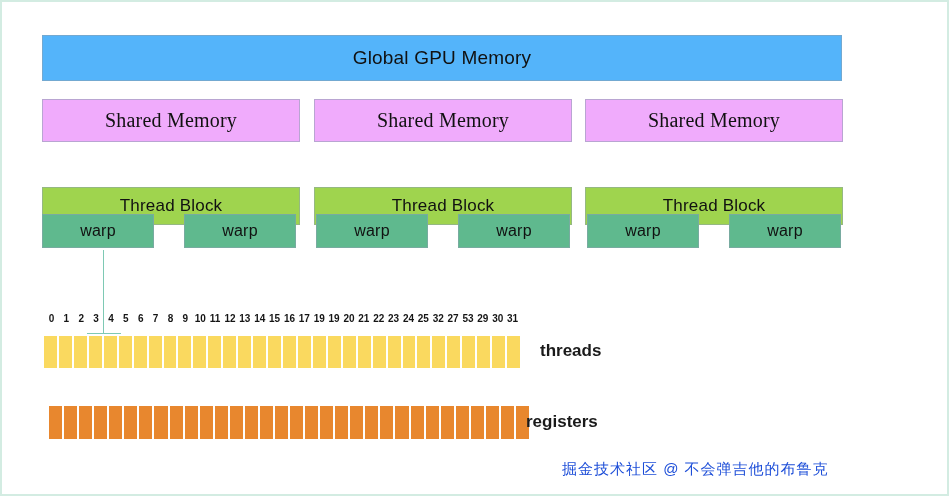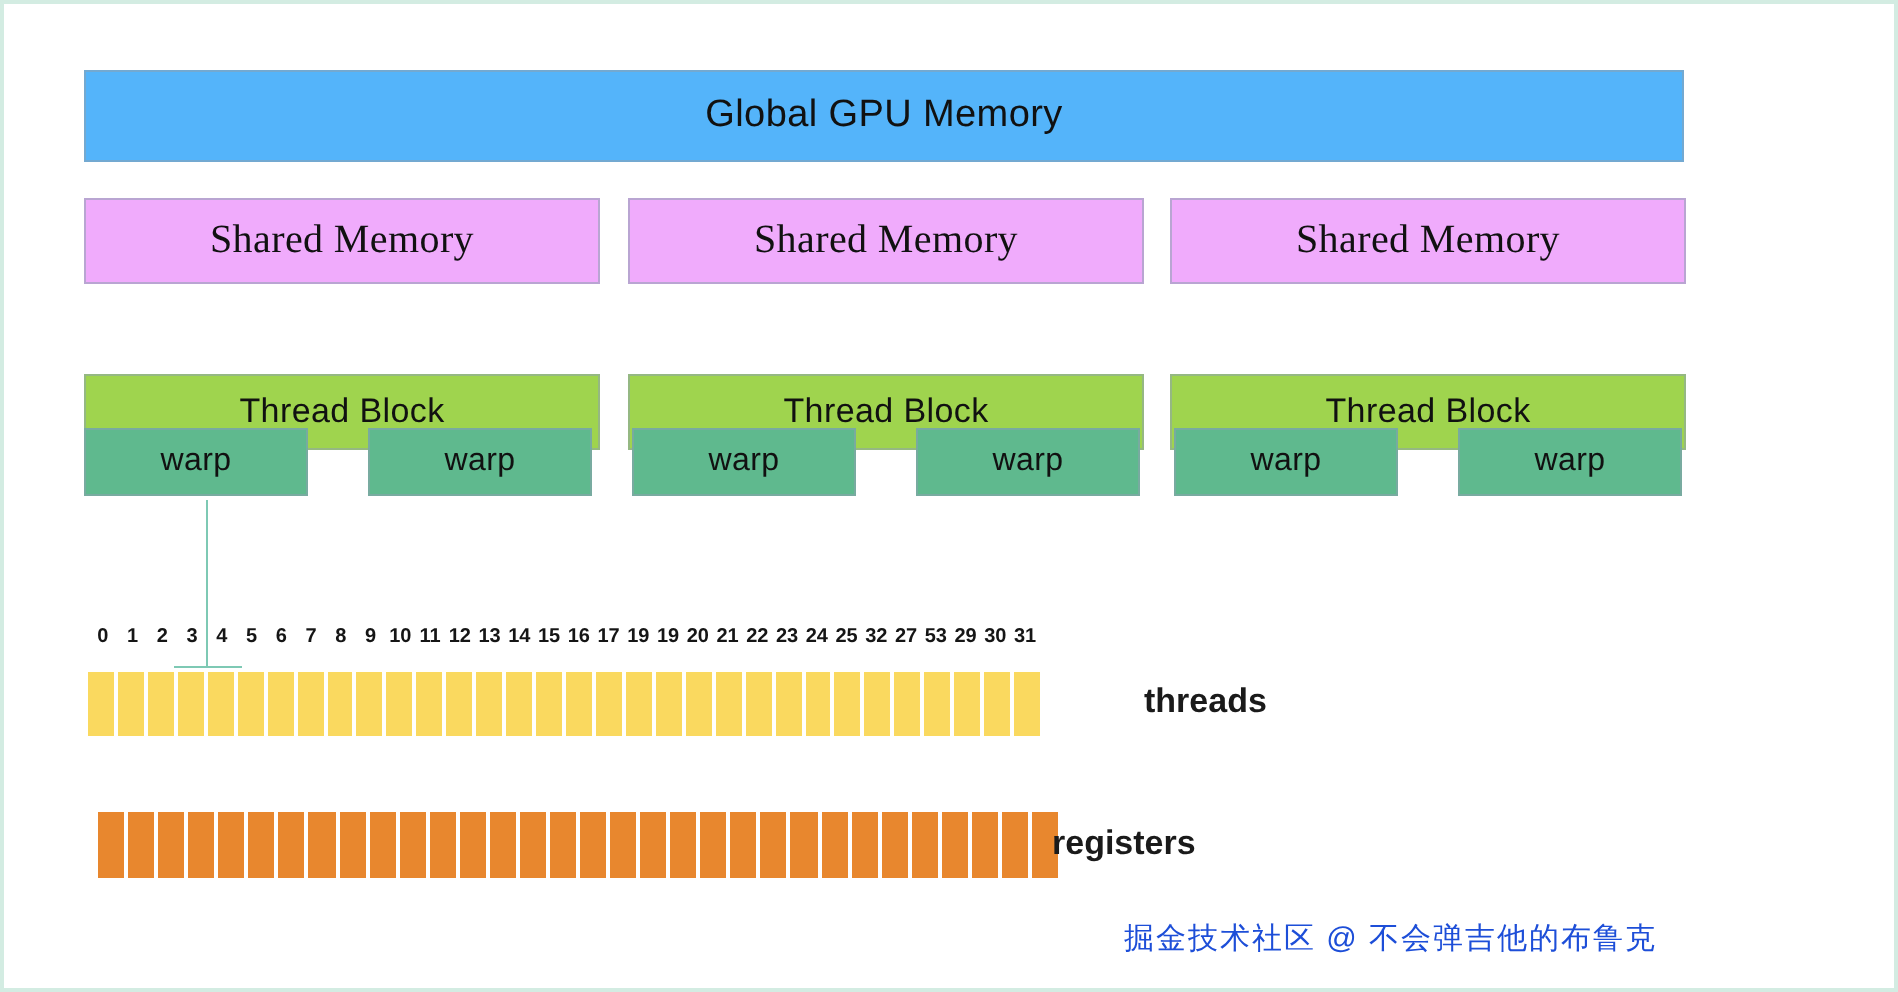--- a/index.html
+++ b/index.html
@@ -213,21 +213,21 @@
       <div class="cell"></div>
       <div class="cell"></div>
       <div class="cell"></div>
       <div class="cell"></div>
       <div class="cell"></div>
       <div class="cell"></div>
       <div class="cell"></div>
       <div class="cell"></div>
     </div>
 
-  <div class="row-label" style="left:570px; top:339px;">threads</div>
+  <div class="row-label" style="left:538px; top:339px;">threads</div>
 
   <div class="cell-strip registers-strip" style="left:47px; top:404px; width:480px; height:33px;">
       <div class="cell"></div>
       <div class="cell"></div>
       <div class="cell"></div>
       <div class="cell"></div>
       <div class="cell"></div>
       <div class="cell"></div>
       <div class="cell"></div>
       <div class="cell"></div>

